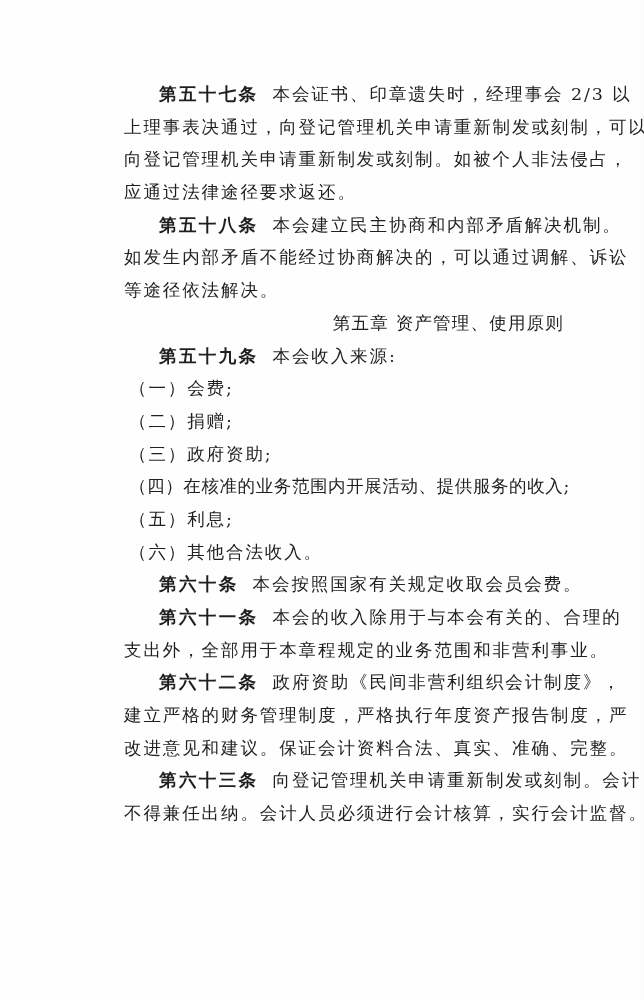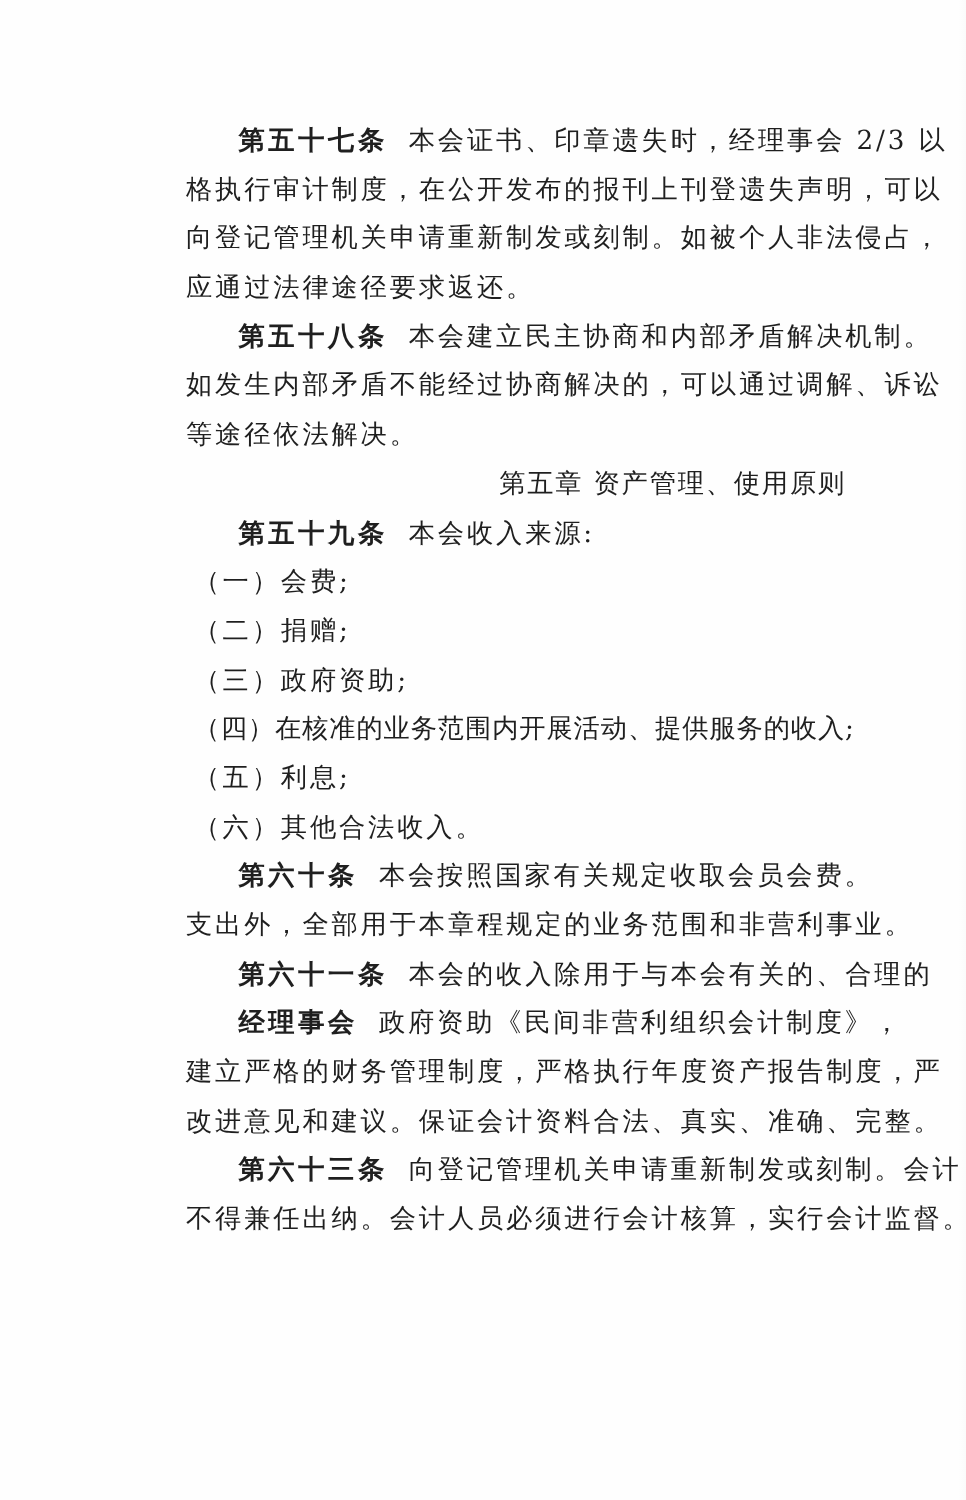--- a/index.html
+++ b/index.html
@@ -55,21 +55,21 @@
 </head>
 <body>
 
 <div class="page">
   <div class="edge-shade"></div>
 
   <div class="content">
 
     <div>
       <div class="line indent"><span class="art">第五十七条</span><span>本会证书、印章遗失时，经理事会 2/3 以</span></div>
-      <div class="line">格执行审计制度，在公开发布的报刊上刊登遗失声明，可以</div>
+      <div class="line">上理事表决通过，向登记管理机关申请重新制发或刻制，可以</div>
       <div class="line">向登记管理机关申请重新制发或刻制。如被个人非法侵占，</div>
       <div class="line">应通过法律途径要求返还。</div>
     </div>
 
     <div>
       <div class="line indent"><span class="art">第五十八条</span><span>本会建立民主协商和内部矛盾解决机制。</span></div>
       <div class="line">如发生内部矛盾不能经过协商解决的，可以通过调解、诉讼</div>
       <div class="line">等途径依法解决。</div>
     </div>
 
@@ -83,26 +83,26 @@
       <div class="line indent list-item" style="letter-spacing:0.6px">（四）在核准的业务范围内开展活动、提供服务的收入;</div>
       <div class="line indent list-item">（五）利息;</div>
       <div class="line indent list-item">（六）其他合法收入。</div>
     </div>
 
     <div>
       <div class="line indent"><span class="art">第六十条</span><span>本会按照国家有关规定收取会员会费。</span></div>
     </div>
 
     <div>
+      <div class="line indent"><span class="art">第六十一条</span><span>本会的收入除用于与本会有关的、合理的</span></div>
       <div class="line">支出外，全部用于本章程规定的业务范围和非营利事业。</div>
-      <div class="line indent"><span class="art">第六十一条</span><span>本会的收入除用于与本会有关的、合理的</span></div>
     </div>
 
     <div>
-      <div class="line indent"><span class="art">经理事会</span><span>政府资助《民间非营利组织会计制度》，</span></div>
+      <div class="line indent"><span class="art">第六十二条</span><span>政府资助《民间非营利组织会计制度》，</span></div>
       <div class="line">建立严格的财务管理制度，严格执行年度资产报告制度，严</div>
       <div class="line">改进意见和建议。保证会计资料合法、真实、准确、完整。</div>
     </div>
 
     <div>
       <div class="line indent"><span class="art">第六十三条</span><span>向登记管理机关申请重新制发或刻制。会计</span></div>
       <div class="line">不得兼任出纳。会计人员必须进行会计核算，实行会计监督。</div>
     </div>
 
   </div>

